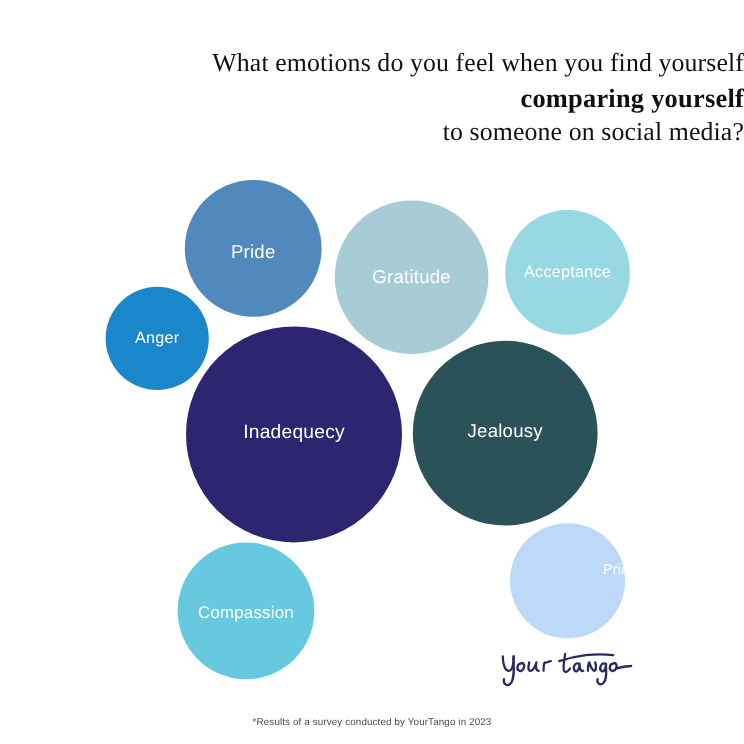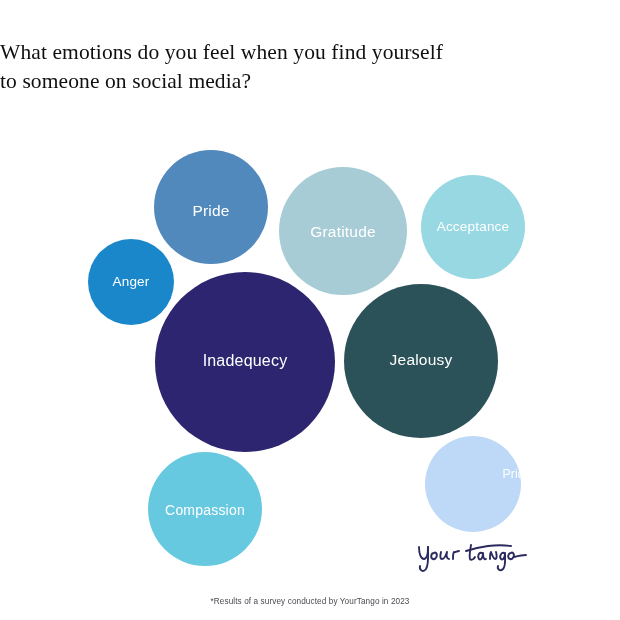--- a/index.html
+++ b/index.html
@@ -15,21 +15,21 @@
     font-family: "Liberation Sans", sans-serif;
     -webkit-font-smoothing: antialiased;
   }
 
   
   #title-block {
     position: absolute;
     left: 0;
     top: 38px;
     width: 620px;
-    text-align: left;
+    text-align: right;
     font-family: "Liberation Serif", serif;
     color: #101012;
   }
   .title-line {
     display: block;
     font-size: 21.5px;
     line-height: 29px;
     letter-spacing: 0.1px;
   }
   .title-line.bold {
@@ -83,20 +83,21 @@
     line-height: 12px;
     color: #4a4a52;
     letter-spacing: 0.1px;
   }
 </style>
 </head>
 <body>
 
 <div id="title-block">
   <span class="title-line">What emotions do you feel when you find yourself</span>
+  <span class="title-line bold">comparing yourself</span>
   <span class="title-line">to someone on social media?</span>
 </div>
 
 <div id="bubble-cloud">
     <div class="bubble" style="left: 154px; top: 150px; width: 114px; height: 114px; background: rgb(82, 137, 189);">
       <span class="bubble-label" style="font-size: 15.5px; top: 52.39px;">Pride</span>
     </div>
     <div class="bubble" style="left: 88px; top: 239px; width: 86px; height: 86px; background: rgb(26, 135, 202);">
       <span class="bubble-label" style="font-size: 13.5px; top: 34.63px;">Anger</span>
     </div>

